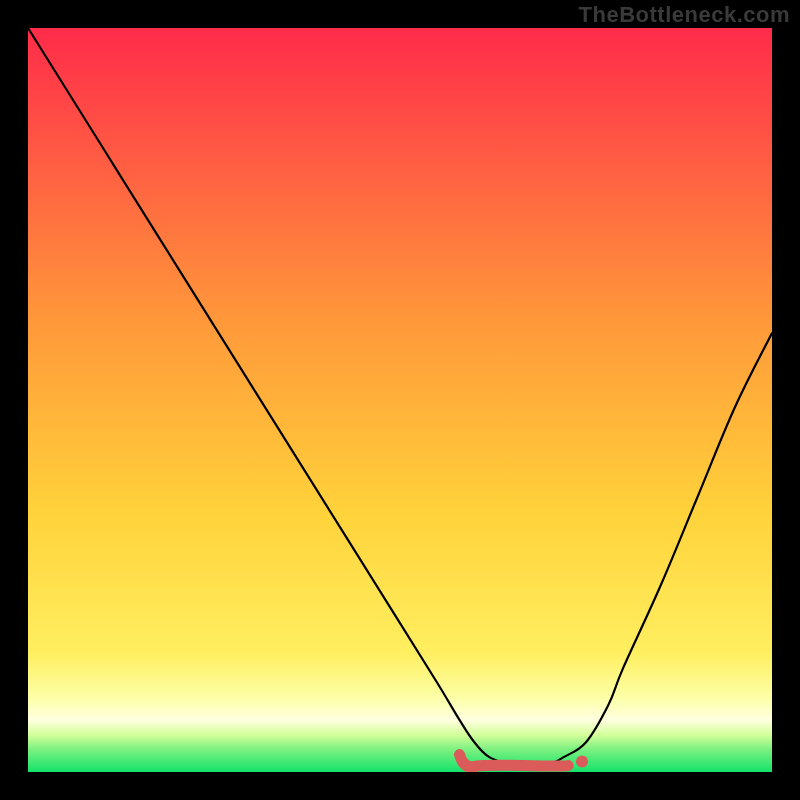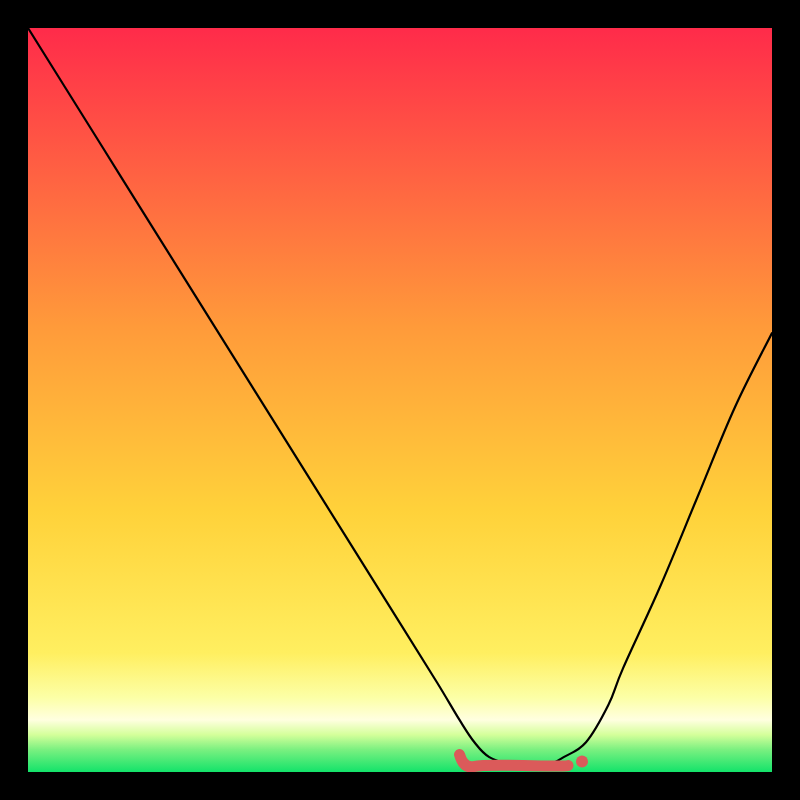--- a/index.html
+++ b/index.html
@@ -37,20 +37,21 @@
   .plot svg {
     display: block;
     width: 100%;
     height: 100%;
   }
 </style>
 </head>
 <body>
 
 <div class="frame">
+  <div class="watermark">TheBottleneck.com</div>
 
   <div class="plot">
     <svg viewBox="0 0 744 744" preserveAspectRatio="none">
       <defs>
         <linearGradient id="bg-grad" x1="0" y1="0" x2="0" y2="1">
           <stop offset="0%" stop-color="#ff2b4a"></stop>
           <stop offset="40%" stop-color="#ff9a3a"></stop>
           <stop offset="65%" stop-color="#ffd23a"></stop>
           <stop offset="84%" stop-color="#ffef60"></stop>
           <stop offset="90%" stop-color="#fcffa6"></stop>

